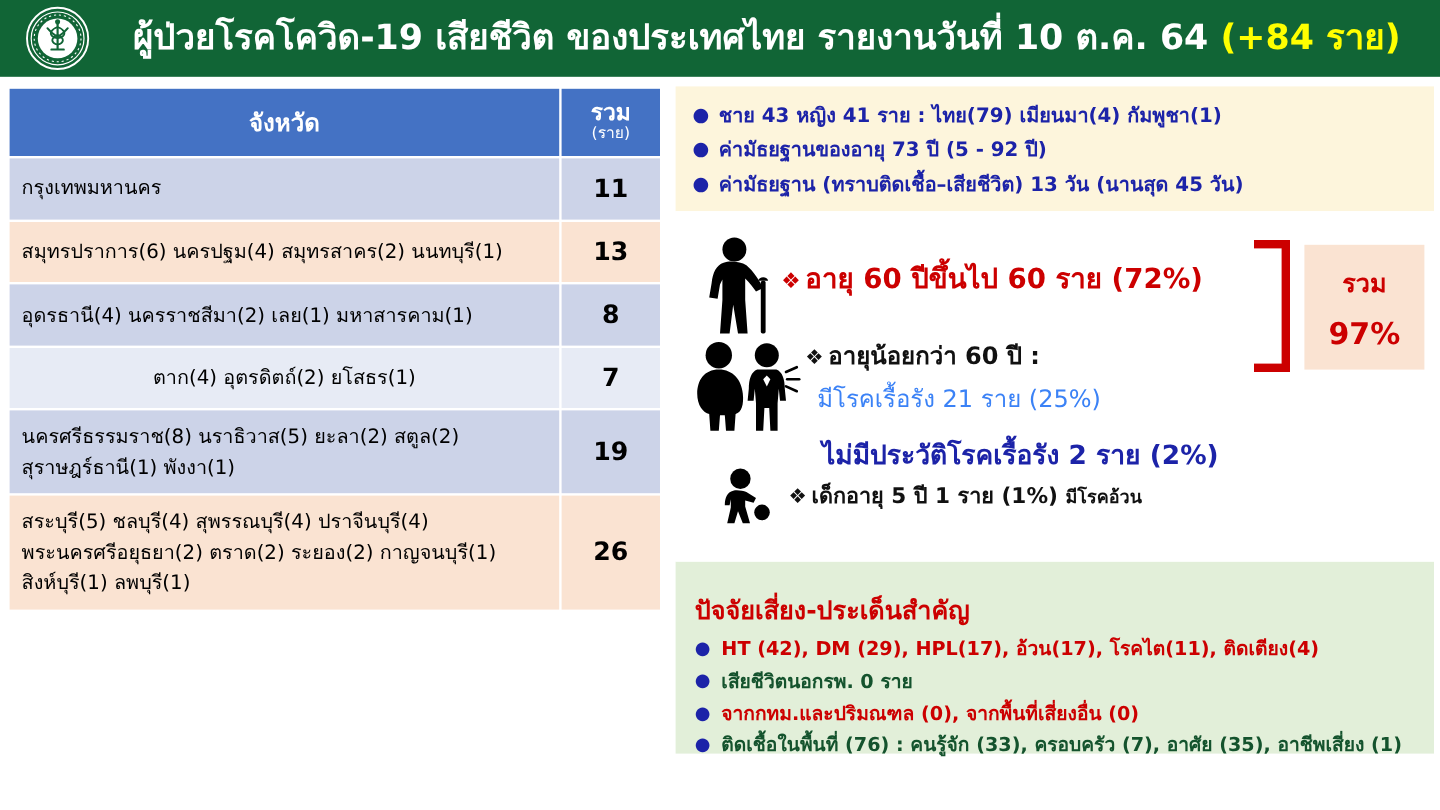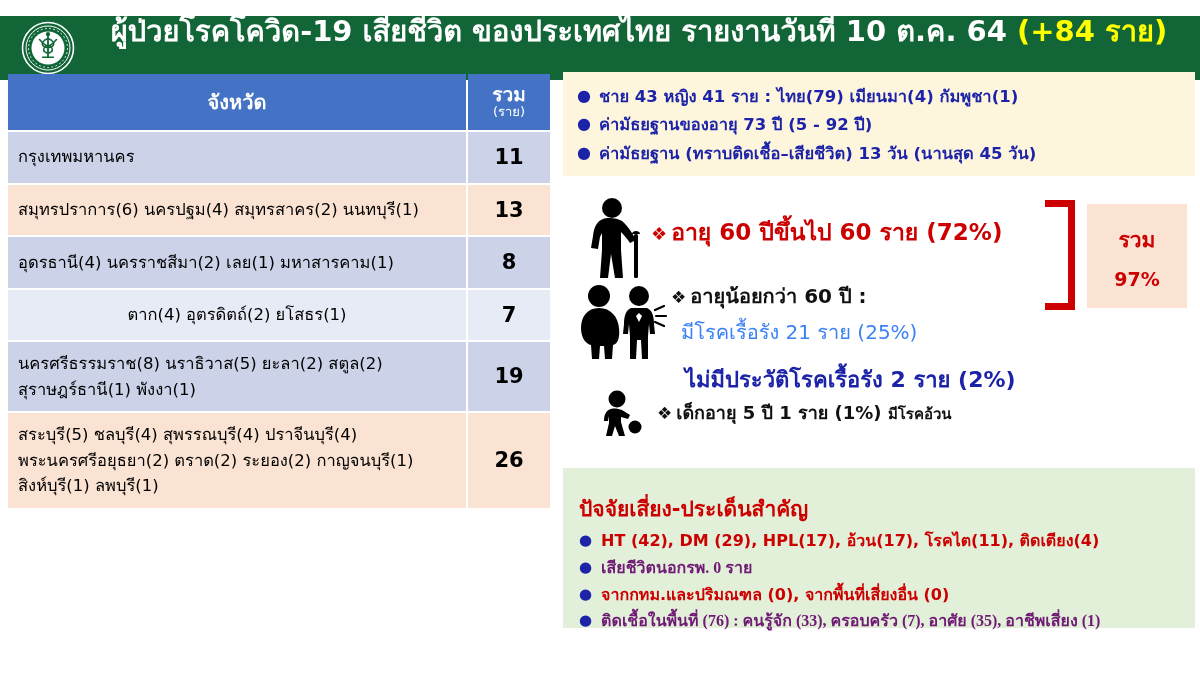--- a/index.html
+++ b/index.html
@@ -6,23 +6,23 @@
   html, body {
     width: 1200px; height: 675px;
     background: #ffffff;
     font-family: "DejaVu Sans", "Liberation Sans", sans-serif;
     overflow: hidden;
   }
   #page { position: relative; width: 1200px; height: 675px; background:#fff; }
 
   
   #header {
-    position: absolute; left: 0; top: 16px; width: 1200px; height: 64px;
+    position: absolute; left: 0; top: 0; width: 1200px; height: 64px;
     background: #116536;
-    display: flex; 
+    display: flex; align-items: center;
   }
   #logo-wrap {
     width: 96px; height: 64px;
     display: flex; align-items: center; justify-content: center;
     flex: 0 0 96px;
   }
   #logo-emblem { display:block; }
   #header-title {
     flex: 1 1 auto; text-align: center;
     font-size: 29px; font-weight: bold; color: #ffffff;
@@ -129,40 +129,40 @@
   
   #total-box {
     position: absolute; left: 524px; top: 28px;
     width: 100px; height: 104px;
     background: #fae3d2;
     display: flex; flex-direction: column;
     align-items: center; justify-content: center;
     gap: 12px;
   }
   #total-box .t-label { color:#cc0000; font-size: 21px; font-weight: bold; }
-  #total-box .t-value { color:#cc0000; font-size: 19px; font-weight: bold; }
+  #total-box .t-value { color:#cc0000; font-size: 25px; font-weight: bold; }
 
   
   #risk-box {
     background: #e2efd9;
     padding: 24px 12px 12px 16px;
     height: 160px;
   }
   #risk-title {
     color: #cc0000; font-size: 21px; font-weight: bold;
     margin-bottom: 4px;
   }
   .risk-line {
     display: flex; align-items: flex-start;
     font-size: 16px; font-weight: bold;
     line-height: 1.3; margin: 6px 0;
   }
   .risk-line .bullet { color:#1c23a8; margin-right: 9px; font-size:15px; flex:0 0 auto; }
   .risk-line.red .txt { color: #cc0000; }
-  .risk-line.blue .txt { color: #701a75; font-family: Liberation Serif, serif; }
+  .risk-line.blue .txt { color: #14532d; }
 </style>
 </head>
 <body>
 
 <div id="page">
 
   <div id="header">
     <div id="logo-wrap">
       <svg id="logo-emblem" width="54" height="54" viewBox="0 0 54 54">
         <circle cx="27" cy="27" r="25.5" fill="none" stroke="#ffffff" stroke-width="1.6"></circle>

